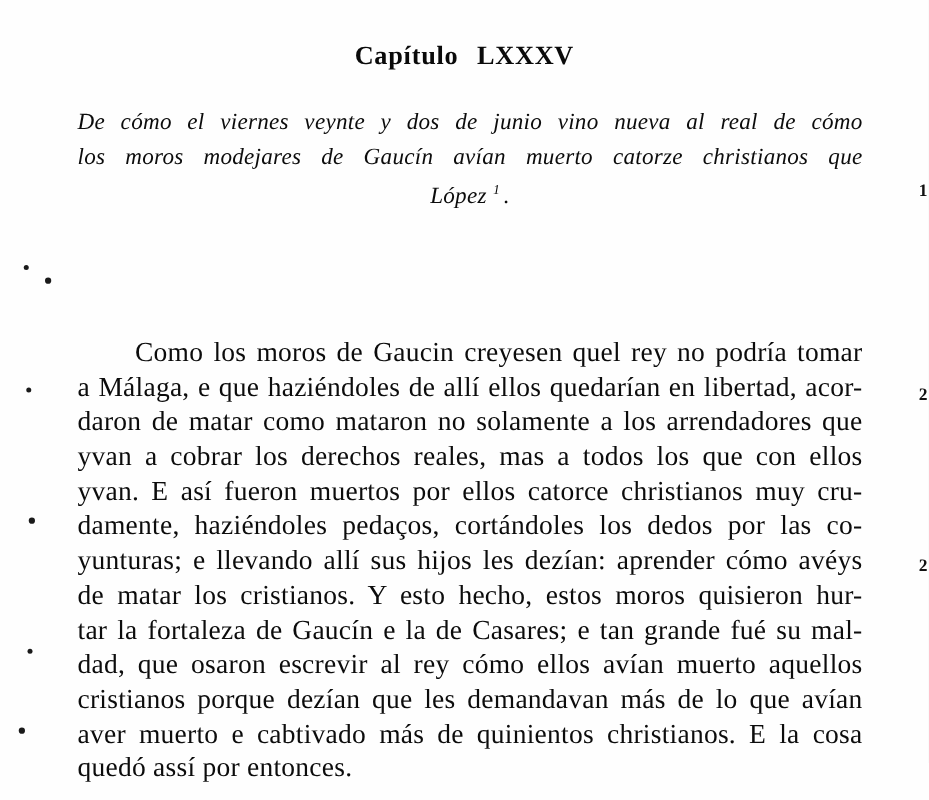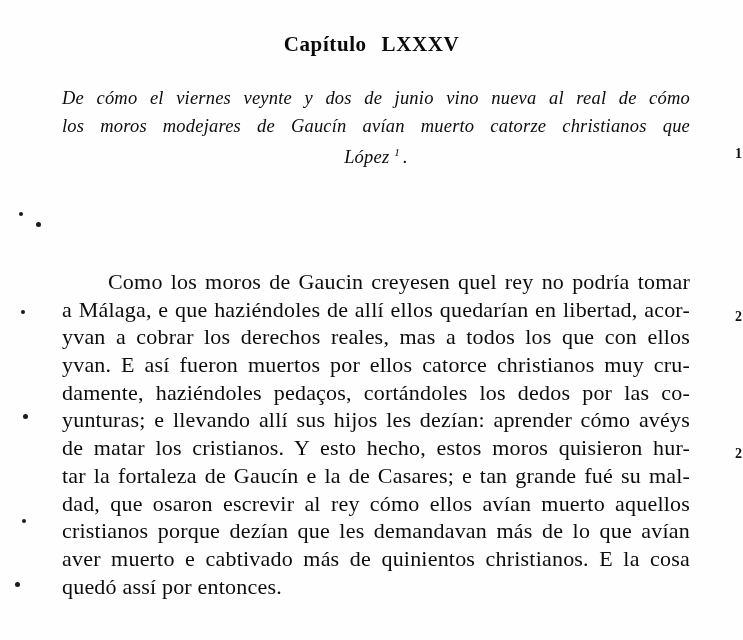--- a/index.html
+++ b/index.html
@@ -110,20 +110,21 @@
     </div>
   </div>
 
   <div class="margin-number mn-15">15</div>
   <div class="margin-number mn-20">20</div>
   <div class="margin-number mn-25">25</div>
 
   <div class="body-block">
     <div class="body-line indent">Como los moros de Gaucin creyesen quel rey no podría tomar</div>
     <div class="body-line">a Málaga, e que haziéndoles de allí ellos quedarían en libertad, acor-</div>
+    <div class="body-line">daron de matar como mataron no solamente a los arrendadores que</div>
     <div class="body-line">yvan a cobrar los derechos reales, mas a todos los que con ellos</div>
     <div class="body-line">yvan. E así fueron muertos por ellos catorce christianos muy cru-</div>
     <div class="body-line">damente, haziéndoles pedaços, cortándoles los dedos por las co-</div>
     <div class="body-line">yunturas; e llevando allí sus hijos les dezían: aprender cómo avéys</div>
     <div class="body-line">de matar los cristianos. Y esto hecho, estos moros quisieron hur-</div>
     <div class="body-line">tar la fortaleza de Gaucín e la de Casares; e tan grande fué su mal-</div>
     <div class="body-line">dad, que osaron escrevir al rey cómo ellos avían muerto aquellos</div>
     <div class="body-line">cristianos porque dezían que les demandavan más de lo que avían</div>
     <div class="body-line">aver muerto e cabtivado más de quinientos christianos. E la cosa</div>
     <div class="body-line last">quedó assí por entonces.</div>

